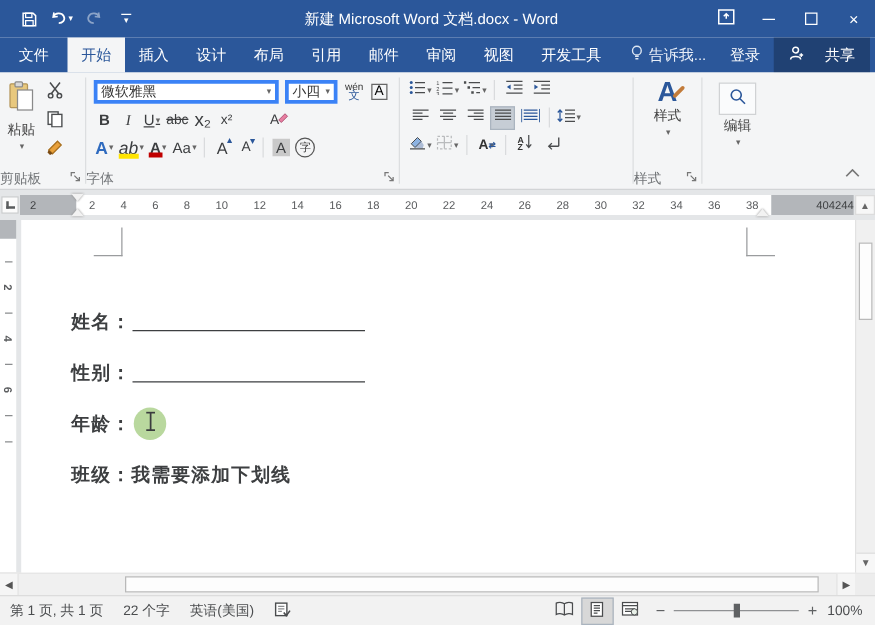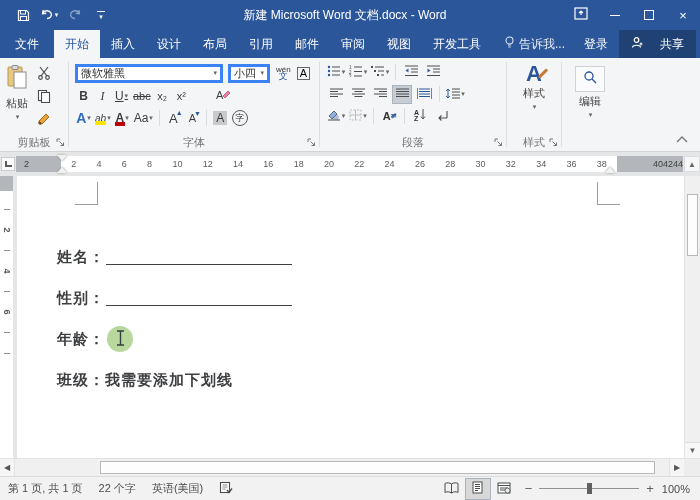--- a/index.html
+++ b/index.html
@@ -27,21 +27,21 @@
   .tab.file { padding:0 15px; }
   .tab.active { background:#f4f5f6; color:#2b579a; }
   .tab-spacer { flex:1; }
   .tellme { display:flex; align-items:center; gap:4px; padding:0 8px; color:#e8eef7; }
   .share { display:flex; align-items:center; gap:16px; padding:0 12px; background:rgba(0,0,0,.25); margin-right:4px; }
 
   
   .ribbon { height:94px; background:#f4f5f6; border-bottom:1px solid #d2d4d6; display:flex; position:relative; flex:0 0 auto; }
   .rgroup { display:flex; flex-direction:column; position:relative; padding-top:3px; }
   .vdiv { width:1px; background:#dcdee0; margin:4px 0; }
-  .glabel { height:17px; display:flex; align-items:center; justify-content:center; font-size:11px; color:#717477; position:relative; margin-top:auto; }
+  .glabel { height:17px; display:flex; align-items:center; justify-content:flex-start; font-size:11px; color:#717477; position:relative; margin-top:auto; }
   .launcher { position:absolute; right:3px; top:3px; }
   .rbody { display:flex; flex:1; }
 
   
   .g-clipboard { width:68px; }
   .bigbtn { display:flex; flex-direction:column; align-items:center; justify-content:flex-start; padding:3px 4px 0 4px; }
   .biglabel { font-size:11px; color:#444; margin-top:3px; text-align:center; line-height:12px; }
   .clipcol { display:flex; flex-direction:column; justify-content:flex-start; gap:4px; padding-top:4px; }
   .sbtn { width:20px; height:19px; display:flex; align-items:center; justify-content:center; }
 
@@ -56,21 +56,21 @@
   .fbtn { min-width:17px; height:19px; display:flex; align-items:center; justify-content:center; font-size:12px; color:#3c3e40; padding:0 1px; }
   .fbtn .ca { font-size:7px; color:#666; margin-left:1px; }
   .bold { font-weight:bold; }
   .ital { font-style:italic; font-family:"Liberation Serif", serif; }
   .unders { text-decoration:underline; }
   .strike { text-decoration:line-through; font-size:11px; }
   .phonetic { display:flex; flex-direction:column; align-items:center; line-height:7px; font-size:8px; color:#333; margin-left:4px; }
   .phonetic .b { color:#2b579a; font-size:9px; }
   .charborder { border:1px solid #666; font-size:11px; line-height:11px; padding:0 2px; margin-left:4px; }
   .fx-a { color:#2f6bbf; font-weight:bold; font-size:14px; }
-  .hl { position:relative; font-size:10px; font-style:italic;text-align:center; }
+  .hl { position:relative; font-size:14px; font-style:italic;text-align:center; }
   .hl .bar { position:absolute; left:0; right:0; bottom:-1px; height:4px; background:#ffe400; }
   .fc { position:relative; font-size:12px; font-weight:bold; }
   .fc .bar { position:absolute; left:-1px; right:-1px; bottom:-1px; height:4px; background:#c00000; }
   .grow { position:relative; font-size:13px; }
   .grow sup { font-size:7px; position:absolute; top:-2px; right:-5px; color:#2b579a; }
   .shrink { position:relative; font-size:11px; }
   .shrink sup { font-size:7px; position:absolute; top:-2px; right:-5px; color:#2b579a; }
   .shadeA { background:#c9c9c9; padding:0 3px; font-size:12px; }
   .circ { width:16px; height:16px; border:1px solid #555; border-radius:50%; font-size:9px; display:flex; align-items:center; justify-content:center; color:#333; }
   .fsep { width:1px; height:16px; background:#d9dbdd; margin:0 3px; }
@@ -296,21 +296,21 @@
         <div class="charborder">A</div>
       </div>
       <div class="frow frow2">
         <div class="fbtn bold">B</div>
         <div class="fbtn ital">I</div>
         <div class="fbtn unders">
             <span>U</span>
             <span class="ca">▾</span>
           </div>
         <div class="fbtn strike">abc</div>
-        <div class="fbtn" style="font-size:11px">x₂</div>
+        <div class="fbtn" style="font-size:15px">x₂</div>
         <div class="fbtn" style="font-size:11px">x²</div>
         <div class="fbtn clearfmt">
             <span><svg width="16" height="14" viewBox="0 0 16 14">
                 <text x="1" y="11" font-size="11" fill="#3c3e40" font-family="sans-serif">A</text>
                 <path d="M8 8 L13 3 L15 5 L10 10 Z" fill="#e87ea1" stroke="#b05577" stroke-width=".8"></path>
               </svg></span>
           </div>
       </div>
       <div class="frow frow2">
         <div class="fbtn">
@@ -462,27 +462,20 @@
             </span>
             <span><svg width="6" height="12" viewBox="0 0 6 12">
                 <path d="M3 0 V9 M1 7.5 L3 10 L5 7.5" fill="none" stroke="#4a4c4e" stroke-width="1"></path>
               </svg></span>
           </div>
         <div class="pbtn">
             <span><svg width="13" height="12" viewBox="0 0 13 12">
                 <path d="M11 2 V9 M11 9 H3 M5.5 6.5 L3 9 L5.5 11.5" fill="none" stroke="#4a4c4e" stroke-width="1.1"></path>
               </svg></span>
           </div>
-      </div>
-      <div class="glabel">
-          <span>段落</span>
-        <span class="launcher"><svg width="9" height="9" viewBox="0 0 9 9">
-              <path d="M1 4 V1 H4" fill="none" stroke="#777" stroke-width="1"></path>
-              <path d="M3.5 3.5 L7.5 7.5 M7.5 4.5 V7.5 H4.5" fill="none" stroke="#777" stroke-width="1"></path>
-            </svg></span>
       </div>
     </div>
     <div class="vdiv"></div>
 
     <div class="rgroup g-styles">
       <div class="bigbtn">
         <span class="styleA"><span>A</span><span class="brush"></span></span>
         <div class="biglabel"><span>样式</span><br><span class="dd-mini" style="color:#666">▾</span></div>
       </div>
       <div class="glabel">

